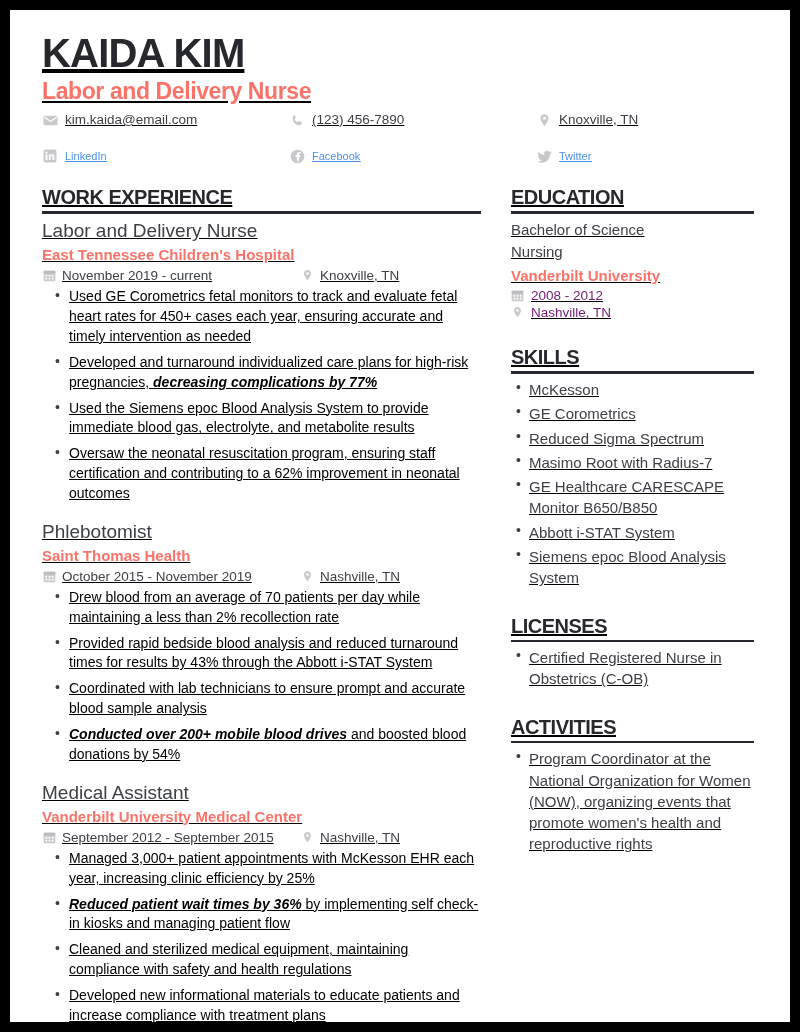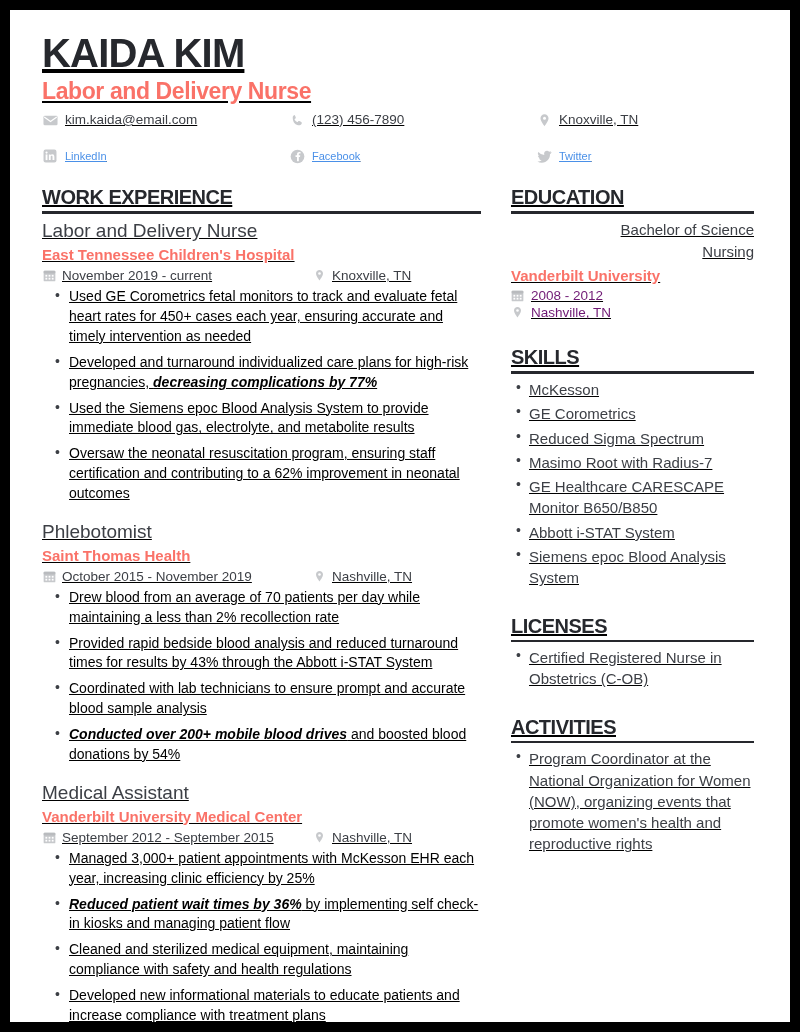--- a/index.html
+++ b/index.html
@@ -115,21 +115,20 @@
     color: #fa7268;
     line-height: 1.35;
     margin-top: 1px;
   }
   .job-meta {
     display: flex;
     align-items: center;
     margin-top: 3px;
     font-size: 13.5px;
     color: #3c3f45;
-    gap: 12px;
   }
   .job-meta .meta-date { display: flex; align-items: center; width: 258px; }
   .job-meta .meta-loc  { display: flex; align-items: center; }
   .job-meta .ic {
     width: 14px; height: 14px; margin-right: 6px; flex: 0 0 14px;
     display: inline-flex; align-items: center; justify-content: center;
   }
 
   ul.bullets {
     margin-top: 4px;
@@ -155,21 +154,20 @@
   ul.bullets li .em {
     font-weight: bold;
     font-style: italic;
   }
 
   
   .edu-degree {
     font-size: 15px;
     color: #3c3f45;
     line-height: 1.5;
-    text-align: right;
   }
   .edu-school {
     font-size: 15px;
     font-weight: bold;
     color: #fa7268;
     line-height: 1.45;
     margin-top: 1px;
   }
   .edu-meta {
     display: flex;

